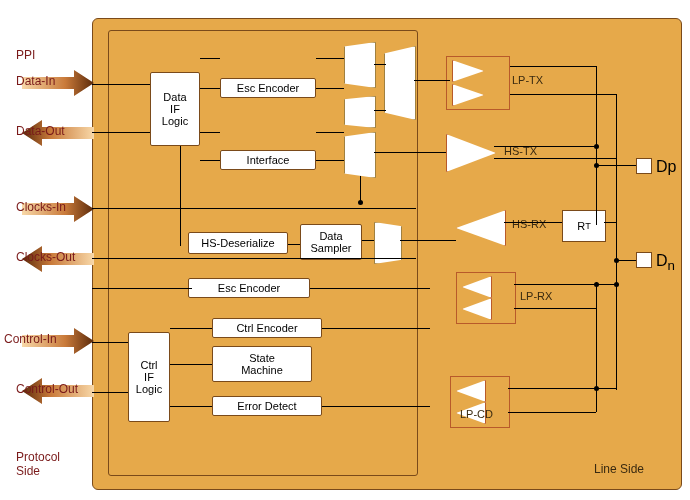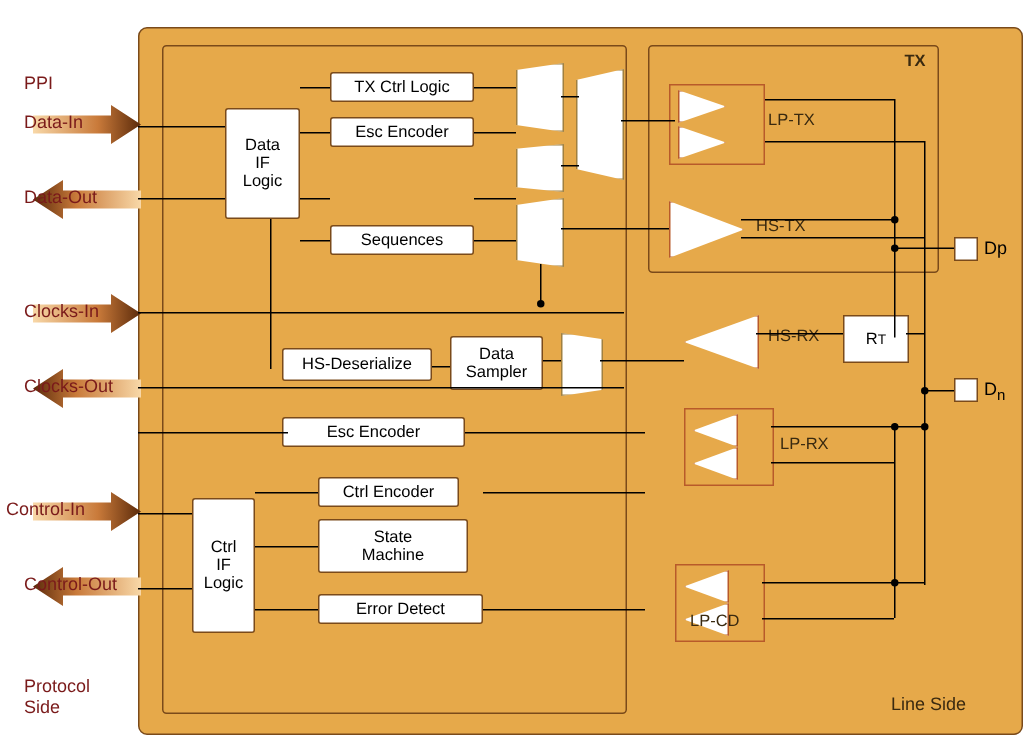--- a/index.html
+++ b/index.html
@@ -24,21 +24,21 @@
     clip-path:polygon(0 7px,52px 7px,52px 0,72px 50%,52px 26px,52px 19px,0 19px);
   }
   .ppiLabel{position:absolute;color:#7a1a1a;font-size:12px}
   .footer{position:absolute;color:#3a2a10;font-size:12px}
   .trap{position:absolute;background:#fff;border:1px solid #a08040}
   .trapR{clip-path:polygon(0 10%,100% 0,100% 100%,0 90%)}
   .trapL{clip-path:polygon(0 0,100% 10%,100% 90%,0 100%)}
   .triR{position:absolute;background:#fff;border:1px solid #b85a2a;clip-path:polygon(0 0,100% 50%,0 100%)}
   .triL{position:absolute;background:#fff;border:1px solid #b85a2a;clip-path:polygon(100% 0,0 50%,100% 100%)}
   .pad{position:absolute;width:14px;height:14px;background:#fff;border:1.5px solid #7a4a1a}
-  .pinLabel{position:absolute;font-size:12px}
+  .pinLabel{position:absolute;font-size:16px}
   .wire{position:absolute;background:#000}
   .wh{height:1px}
   .wv{width:1px}
   .dot{position:absolute;width:5px;height:5px;background:#000;border-radius:50%}
   .rtBox{position:absolute;background:#fff;border:1px solid #7a4a1a;display:flex;align-items:center;justify-content:center}
   .lpLabel{position:absolute;font-size:11px;color:#3a2a10}
 </style>
 </head>
 <body>
 
@@ -59,51 +59,47 @@
   <div class="arrowR" style="left:22px;top:328px"></div>
   <div class="ppiLabel" style="left:4px;top:332px">Control-In</div>
   <div class="arrowL" style="left:22px;top:378px"></div>
   <div class="ppiLabel" style="left:16px;top:382px">Control-Out</div>
 
   <div class="ppiLabel" style="left:16px;top:450px;white-space:pre">Protocol
 Side</div>
 
   <div class="laneBox"></div>
 
-  <div class="subPanel txPanel">
-    <div class="panelTitle">TX</div>
-  </div>
 
 
 
   <div class="block ifBlock" style="left:150px;top:72px;width:50px;height:74px;white-space:pre">Data
 IF
 Logic</div>
 
   <div class="block ifBlock" style="left:128px;top:332px;width:42px;height:90px;white-space:pre">Ctrl
 IF
 Logic</div>
 
-  <div class="block" style="left:220px;top:48px;width:96px;height:20px">TX Ctrl Logic</div>
   <div class="block" style="left:220px;top:78px;width:96px;height:20px">Esc Encoder</div>
-  <div class="block" style="left:220px;top:150px;width:96px;height:20px">Sequences</div>
+  <div class="block" style="left:220px;top:150px;width:96px;height:20px">Interface</div>
 
   <div class="trap trapR" style="left:344px;top:42px;width:30px;height:44px"></div>
   <div class="trap trapR" style="left:344px;top:96px;width:30px;height:30px"></div>
   <div class="trap trapR" style="left:344px;top:132px;width:30px;height:44px"></div>
   <div class="trap trapR" style="left:384px;top:46px;width:30px;height:72px"></div>
 
   <div class="block" style="left:188px;top:232px;width:100px;height:22px">HS-Deserialize</div>
   <div class="block" style="left:300px;top:224px;width:62px;height:36px;white-space:pre">Data
 Sampler</div>
   <div class="trap trapL" style="left:374px;top:222px;width:26px;height:40px"></div>
 
   <div class="block" style="left:188px;top:278px;width:122px;height:20px">Esc Encoder</div>
 
-  <div class="block" style="left:212px;top:318px;width:94px;height:20px">Ctrl Encoder</div>
+  <div class="block" style="left:212px;top:318px;width:110px;height:20px">Ctrl Encoder</div>
   <div class="block" style="left:212px;top:396px;width:110px;height:20px">Error Detect</div>
   <div class="block" style="left:212px;top:346px;width:100px;height:36px;white-space:pre">State
 Machine</div>
 
   <div style="position:absolute;left:446px;top:56px;width:62px;height:52px;border:1.2px solid #b85a2a;background:transparent"></div>
   <div class="triR" style="left:452px;top:60px;width:30px;height:20px"></div>
   <div class="triR" style="left:452px;top:84px;width:30px;height:20px"></div>
   <div class="lpLabel" style="left:512px;top:74px">LP-TX</div>
   <div class="triR" style="left:446px;top:134px;width:48px;height:36px"></div>
   <div class="lpLabel" style="left:504px;top:145px">HS-TX</div>

